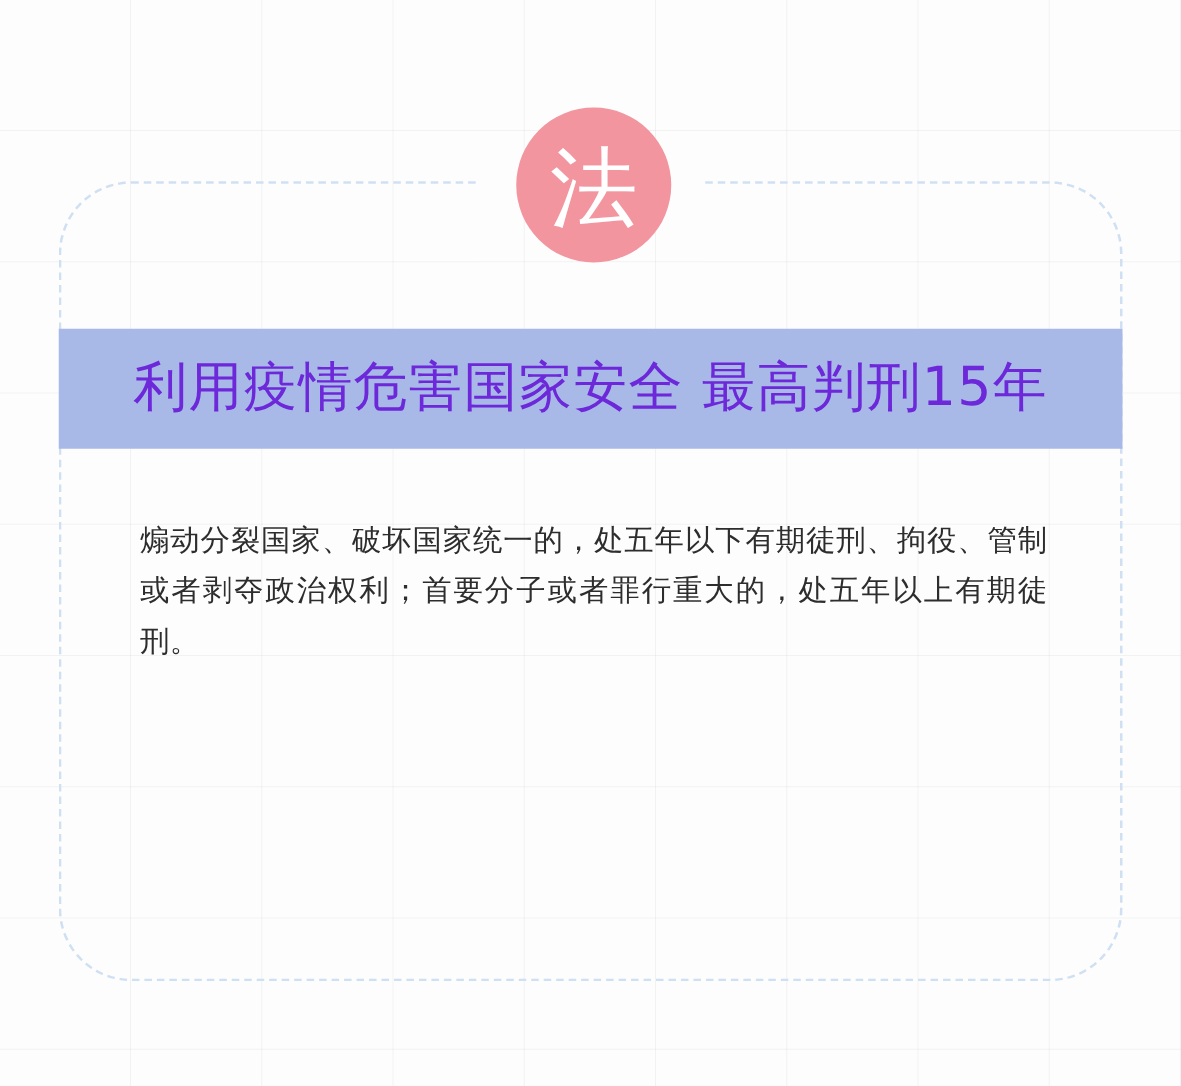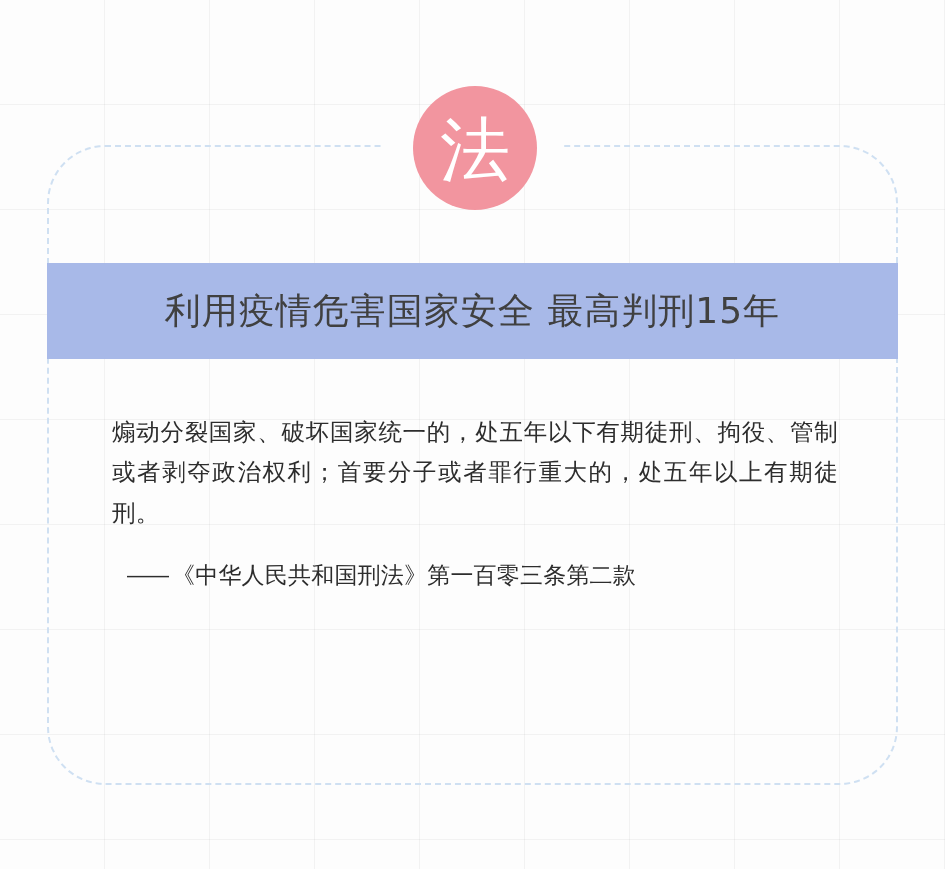--- a/index.html
+++ b/index.html
@@ -88,22 +88,22 @@
     left: 47px;
     top: 263px;
     width: 851px;
     height: 96px;
     background: #a8b9e8;
     display: flex;
     align-items: center;
     justify-content: center;
   }
   .title-text {
-    color: #404040;
-    font-size: 36px;
+    color: #6d28d9;
+    font-size: 43px;
     line-height: 1.2;
     letter-spacing: 1px;
     font-family: "DejaVu Sans", "Liberation Sans", sans-serif;
     white-space: nowrap;
   }
 
   
   .body-area {
     position: absolute;
     left: 112px;
@@ -151,20 +151,17 @@
   </div>
 
   <div class="title-band">
     <span class="title-text">利用疫情危害国家安全 最高判刑15年</span>
   </div>
 
   <div class="body-area">
 
     <p class="para">煽动分裂国家、破坏国家统一的，处五年以下有期徒刑、拘役、管制或者剥夺政治权利；首要分子或者罪行重大的，处五年以上有期徒刑。</p>
 
-    <p class="cite">
-      <span class="dash">——</span><span>《中华人民共和国刑法》第一百零三条第二款</span>
-    </p>
 
 
 
   </div>
 </div>
 
 </body></html>

